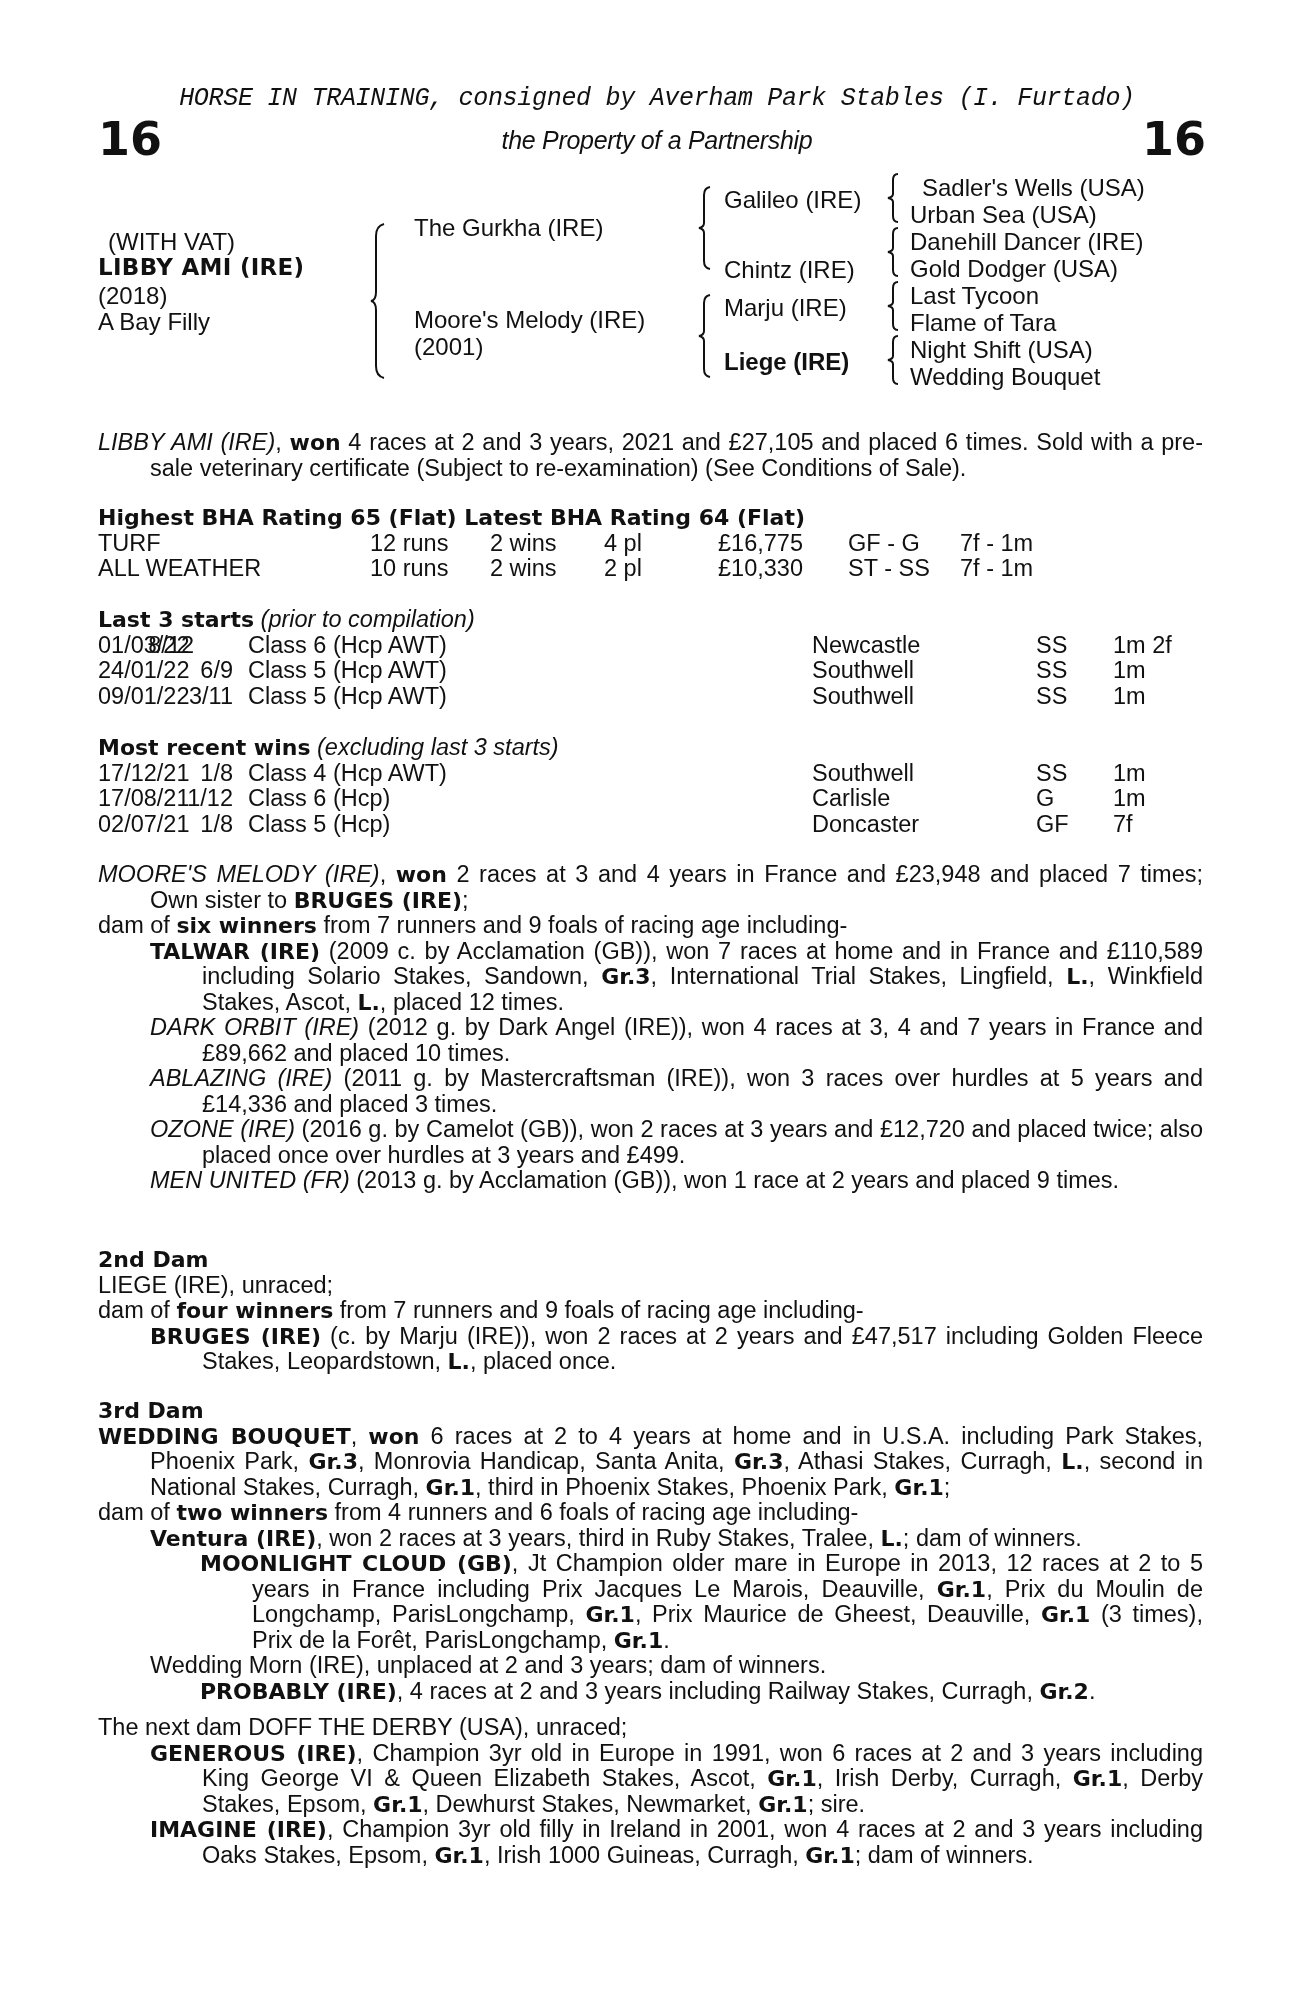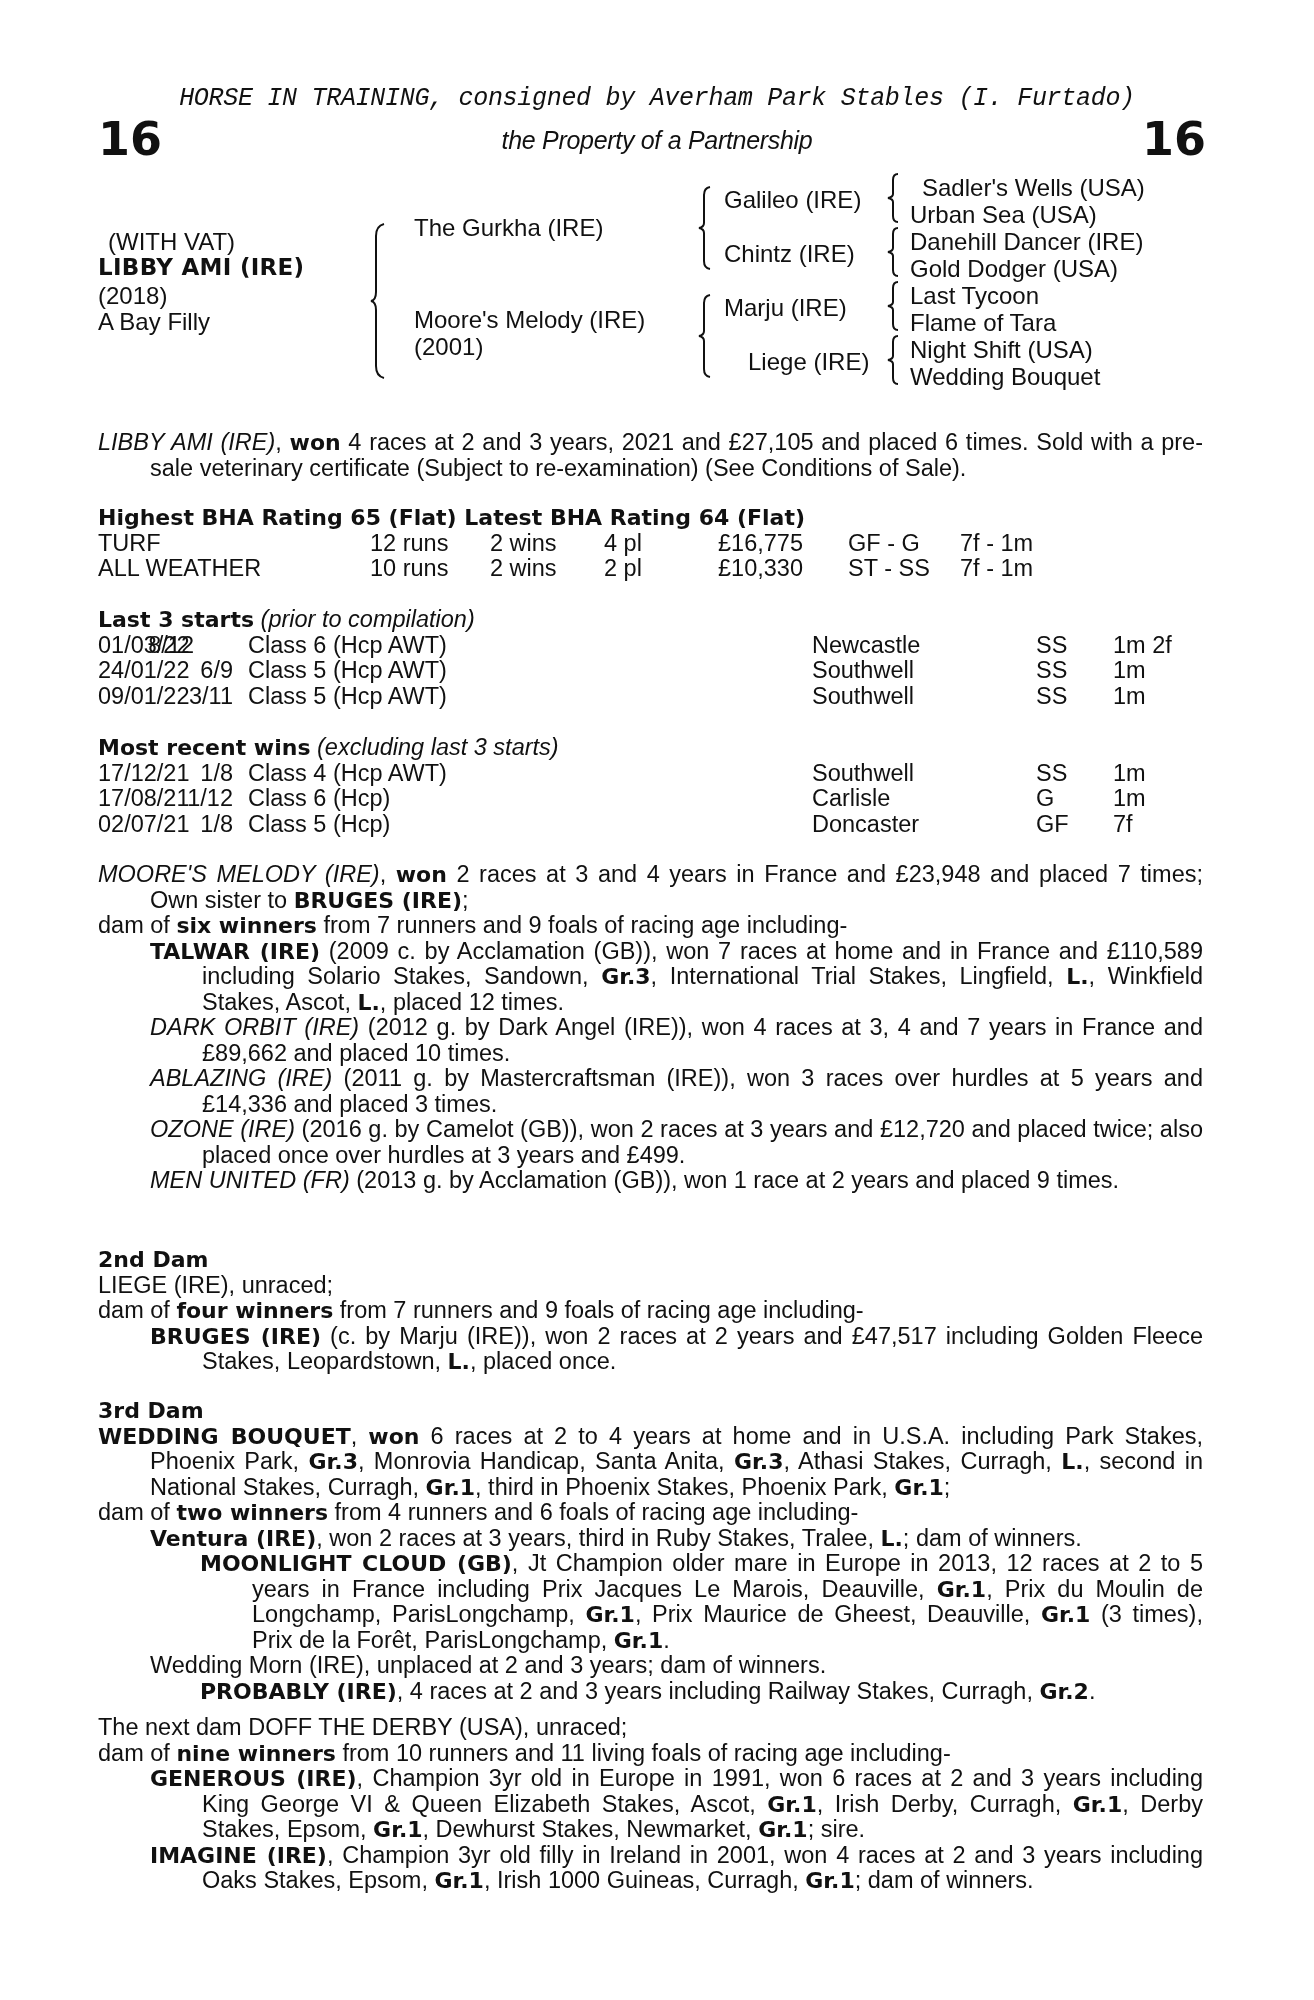--- a/index.html
+++ b/index.html
@@ -48,23 +48,23 @@
     <div class="ped-text" style="left:414px; top:306px;">Moore's Melody (IRE)</div>
     <div class="ped-text" style="left:414px; top:333px;">(2001)</div>
 
     <svg class="brace" style="left:698px; top:185px;" width="20" height="86">
       <path d="M12 2 Q6 3 6 10 L6 38 Q6 42 1 43 Q6 44 6 48 L6 76 Q6 83 12 84" fill="none" stroke="#111" stroke-width="2"></path>
     </svg>
     <svg class="brace" style="left:698px; top:293px;" width="20" height="86">
       <path d="M12 2 Q6 3 6 10 L6 38 Q6 42 1 43 Q6 44 6 48 L6 76 Q6 83 12 84" fill="none" stroke="#111" stroke-width="2"></path>
     </svg>
     <div class="ped-text" style="left:724px; top:186px;">Galileo (IRE)</div>
-    <div class="ped-text" style="left:724px; top:240px;">Chintz (IRE)</div>
+    <div class="ped-text" style="left:724px; top:256px;">Chintz (IRE)</div>
     <div class="ped-text" style="left:724px; top:294px;">Marju (IRE)</div>
-    <div class="ped-text" style="left:748px; top:348px;">Liege (IRE)</div>
+    <div class="ped-text" style="left:724px; top:348px;font-weight:bold;">Liege (IRE)</div>
 
     <svg class="brace" style="left:886px; top:172px;" width="18" height="52">
       <path d="M12 2 Q7 2 7 8 L7 22 Q7 25 2 26 Q7 27 7 30 L7 44 Q7 50 12 50" fill="none" stroke="#111" stroke-width="2"></path>
     </svg>
     <svg class="brace" style="left:886px; top:226px;" width="18" height="52">
       <path d="M12 2 Q7 2 7 8 L7 22 Q7 25 2 26 Q7 27 7 30 L7 44 Q7 50 12 50" fill="none" stroke="#111" stroke-width="2"></path>
     </svg>
     <svg class="brace" style="left:886px; top:280px;" width="18" height="52">
       <path d="M12 2 Q7 2 7 8 L7 22 Q7 25 2 26 Q7 27 7 30 L7 44 Q7 50 12 50" fill="none" stroke="#111" stroke-width="2"></path>
     </svg>
@@ -191,18 +191,17 @@
     <p class="hang1"><b class="h">WEDDING BOUQUET</b>, <b class="h">won</b><span> 6 races at 2 to 4 years at home and in U.S.A. including Park Stakes, Phoenix Park, </span><b class="h">Gr.3</b><span>, Monrovia Handicap, Santa Anita, </span><b class="h">Gr.3</b><span>, Athasi Stakes, Curragh, </span><b class="h">L.</b><span>, second in National Stakes, Curragh, </span><b class="h">Gr.1</b><span>, third in Phoenix Stakes, Phoenix Park, </span><b class="h">Gr.1</b><span>;</span></p>
     <p><span>dam of </span><b class="h">two winners</b><span> from 4 runners and 6 foals of racing age including-</span></p>
     <p class="ind1h"><b class="h">Ventura (IRE)</b><span>, won 2 races at 3 years, third in Ruby Stakes, Tralee, </span><b class="h">L.</b><span>; dam of winners.</span></p>
     <p class="ind2h"><b class="h">MOONLIGHT CLOUD (GB)</b><span>, Jt Champion older mare in Europe in 2013, 12 races at 2 to 5 years in France including Prix Jacques Le Marois, Deauville, </span><b class="h">Gr.1</b><span>, Prix du Moulin de Longchamp, ParisLongchamp, </span><b class="h">Gr.1</b><span>, Prix Maurice de Gheest, Deauville, </span><b class="h">Gr.1</b><span> (3 times), Prix de la Forêt, ParisLongchamp, </span><b class="h">Gr.1</b><span>.</span></p>
     <p class="ind1">Wedding Morn (IRE), unplaced at 2 and 3 years; dam of winners.</p>
     <p class="ind2h"><b class="h">PROBABLY (IRE)</b><span>, 4 races at 2 and 3 years including Railway Stakes, Curragh, </span><b class="h">Gr.2</b><span>.</span></p>
   </div>
 
   <div class="txt justify" style="top:1715px;">
     <p>The next dam DOFF THE DERBY (USA), unraced;</p>
-    <p><span>dam of </span><b class="h">nine winners</b><span> from 10 runners and 11 living foals of racing age including-</span></p>
     <p class="ind1h"><b class="h">GENEROUS (IRE)</b><span>, Champion 3yr old in Europe in 1991, won 6 races at 2 and 3 years including King George VI &amp; Queen Elizabeth Stakes, Ascot, </span><b class="h">Gr.1</b><span>, Irish Derby, Curragh, </span><b class="h">Gr.1</b><span>, Derby Stakes, Epsom, </span><b class="h">Gr.1</b><span>, Dewhurst Stakes, Newmarket, </span><b class="h">Gr.1</b><span>; sire.</span></p>
     <p class="ind1h"><b class="h">IMAGINE (IRE)</b><span>, Champion 3yr old filly in Ireland in 2001, won 4 races at 2 and 3 years including Oaks Stakes, Epsom, </span><b class="h">Gr.1</b><span>, Irish 1000 Guineas, Curragh, </span><b class="h">Gr.1</b><span>; dam of winners.</span></p>
   </div>
 
 </div>
 
 </body></html>

